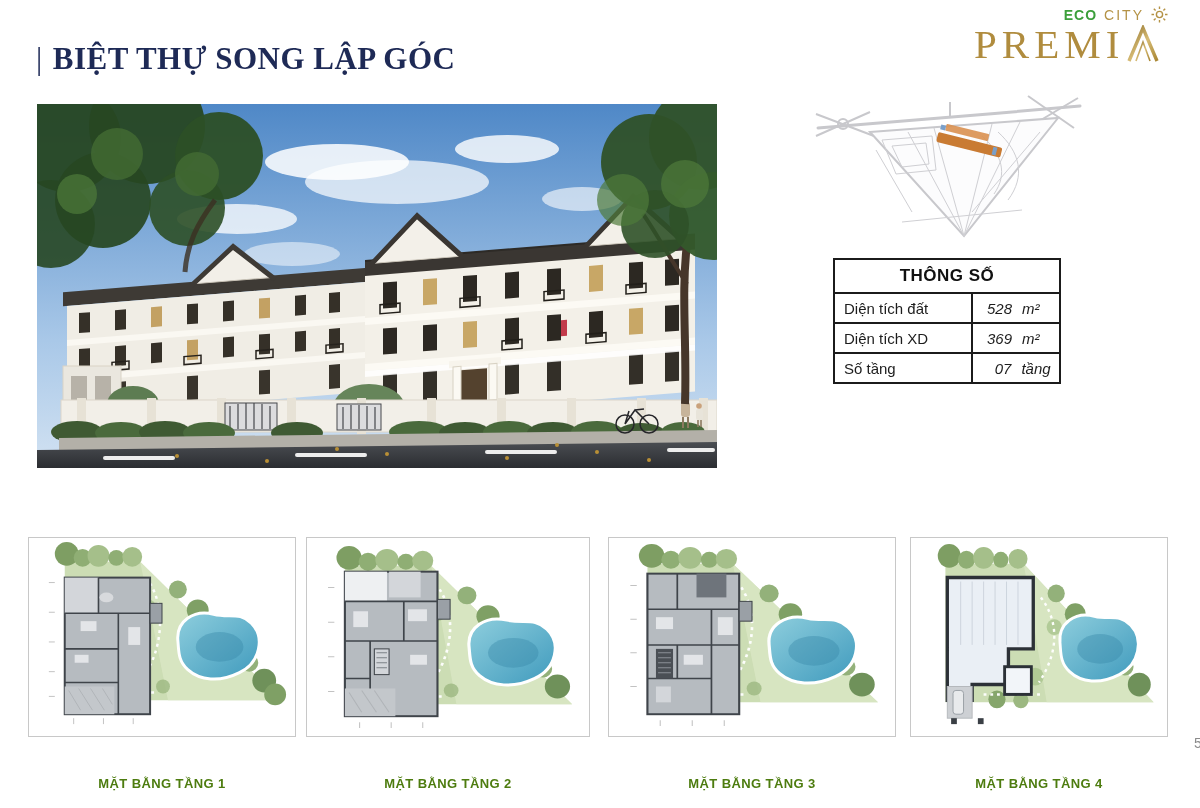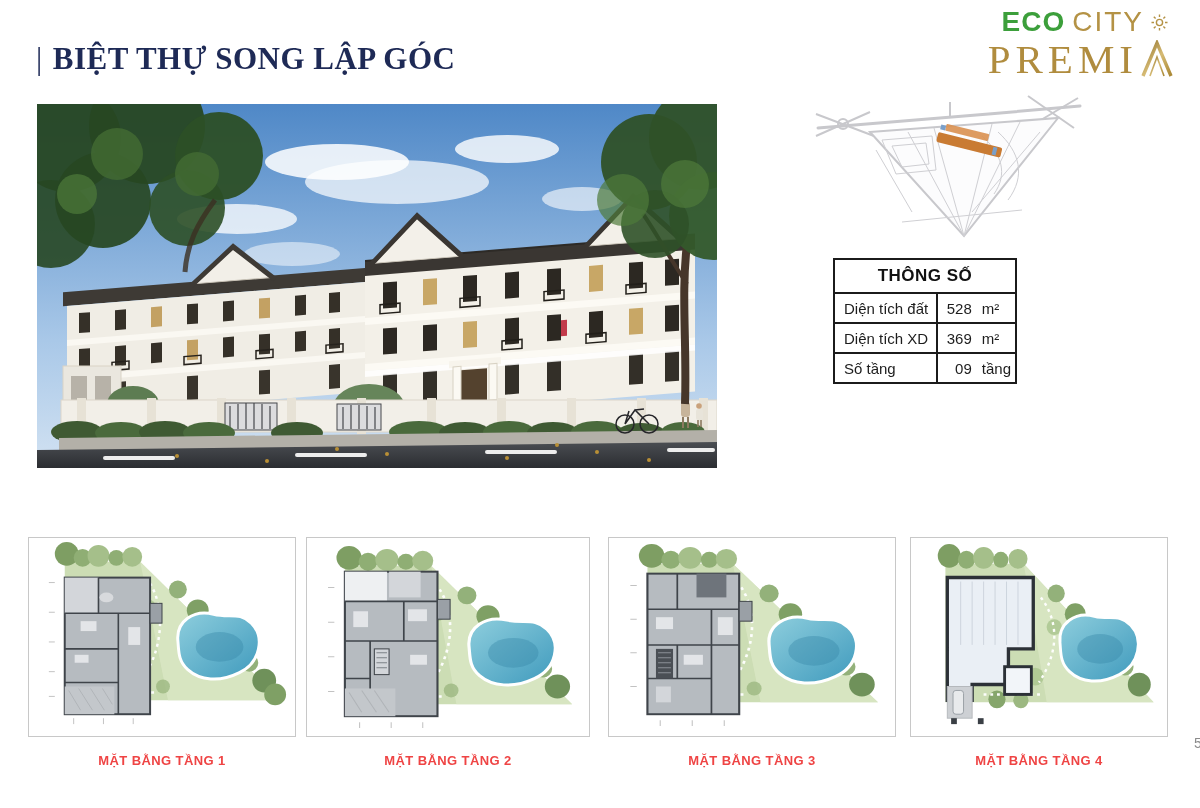--- a/index.html
+++ b/index.html
@@ -5,53 +5,53 @@
   html,body{margin:0;padding:0;background:#fff;}
   .page{position:relative;width:1200px;height:808px;background:#fff;overflow:hidden;
         font-family:"Liberation Sans",sans-serif;}
 
   
   .title{position:absolute;left:14px;top:20px;font-family:"Liberation Serif",serif;
          font-weight:700;font-size:31px;color:#1e2a56;letter-spacing:.5px;white-space:nowrap;margin-left:22px;}
   .title .bar{font-weight:400;margin-right:10px;}
   .logo{position:absolute;right:26px;top:6px;width:200px;}
   .logo-top{display:flex;align-items:center;justify-content:flex-end;gap:7px;
-            font-size:28px;margin-right:6px;}
+            font-size:14px;margin-right:6px;}
   .logo-eco{color:#3c9f3b;font-weight:800;letter-spacing:1px;}
   .logo-city{color:#b49245;letter-spacing:2px;font-weight:500;}
-  .logo-word{display:flex;align-items:flex-end;justify-content:flex-end;
+  .logo-word{display:flex;align-items:flex-end;justify-content:flex-start;
              font-family:"Liberation Serif",serif;font-size:41px;color:#b08c3e;
              letter-spacing:5px;line-height:.8;margin-top:2px;}
   .logo-word .a-mark{margin-left:2px;margin-bottom:-2px;}
 
   
   figure{margin:0;padding:0;}
   .villa-fig{position:absolute;left:37px;top:104px;width:680px;height:364px;}
   .map-fig{position:absolute;left:812px;top:92px;width:278px;height:158px;}
   svg{display:block;}
 
   
-  .specs{position:absolute;left:833px;top:258px;width:184px;border-collapse:collapse;
+  .specs{position:absolute;left:833px;top:258px;width:228px;border-collapse:collapse;
          background:#fff;padding-left:15px;}
   .specs th,.specs td{border:2px solid #1b1b1b;}
   .specs th{height:30px;font-size:17px;font-weight:700;letter-spacing:.5px;color:#111;text-align:center;}
   .specs td{height:26px;font-size:15px;color:#1d1d1d;}
   .specs td.lbl{padding-left:9px;width:126px;}
   .specs td.val{padding:0 4px;}
-  .valwrap{display:flex;justify-content:flex-start;align-items:baseline;gap:10px;}
+  .valwrap{display:flex;justify-content:center;align-items:baseline;gap:10px;font-style:italic;}
   .valwrap .num{min-width:30px;text-align:right;}
   .valwrap .unit{min-width:28px;text-align:left;}
 
   
   .plans{position:absolute;left:28px;top:537px;display:flex;}
   .plan{display:flex;flex-direction:column;}
   .plan-box{height:200px;border:1px solid #c8c8c8;background:#fff;box-sizing:border-box;}
   .plan-box svg{width:100%;height:100%;}
-  .plan-caption{margin-top:16px;text-align:center;font-size:13px;font-weight:700;
-                color:#ef4444;letter-spacing:.4px;}
+  .plan-caption{margin-top:39px;text-align:center;font-size:13px;font-weight:700;
+                color:#4d7c0f;letter-spacing:.4px;}
 
   .page-num{position:absolute;left:1194px;top:735px;font-size:14px;color:#8a8a8a;}
 </style>
 </head>
 <body>
 
 <div class="page">
 
   <h1 class="title"><span class="bar">|</span><span>BIỆT THỰ SONG LẬP GÓC</span></h1>
 
@@ -344,21 +344,21 @@
             <span class="valwrap">
               <span class="num">369</span>
               <span class="unit">m²</span>
             </span>
           </td>
     </tr>
     <tr>
       <td class="lbl">Số tầng</td>
       <td class="val">
             <span class="valwrap">
-              <span class="num">09</span>
+              <span class="num">07</span>
               <span class="unit">tầng</span>
             </span>
           </td>
     </tr>
   </tbody>
     </table>
 
   <section class="plans">
 
     <figure class="plan" style="width:268px;margin-right:10px">

